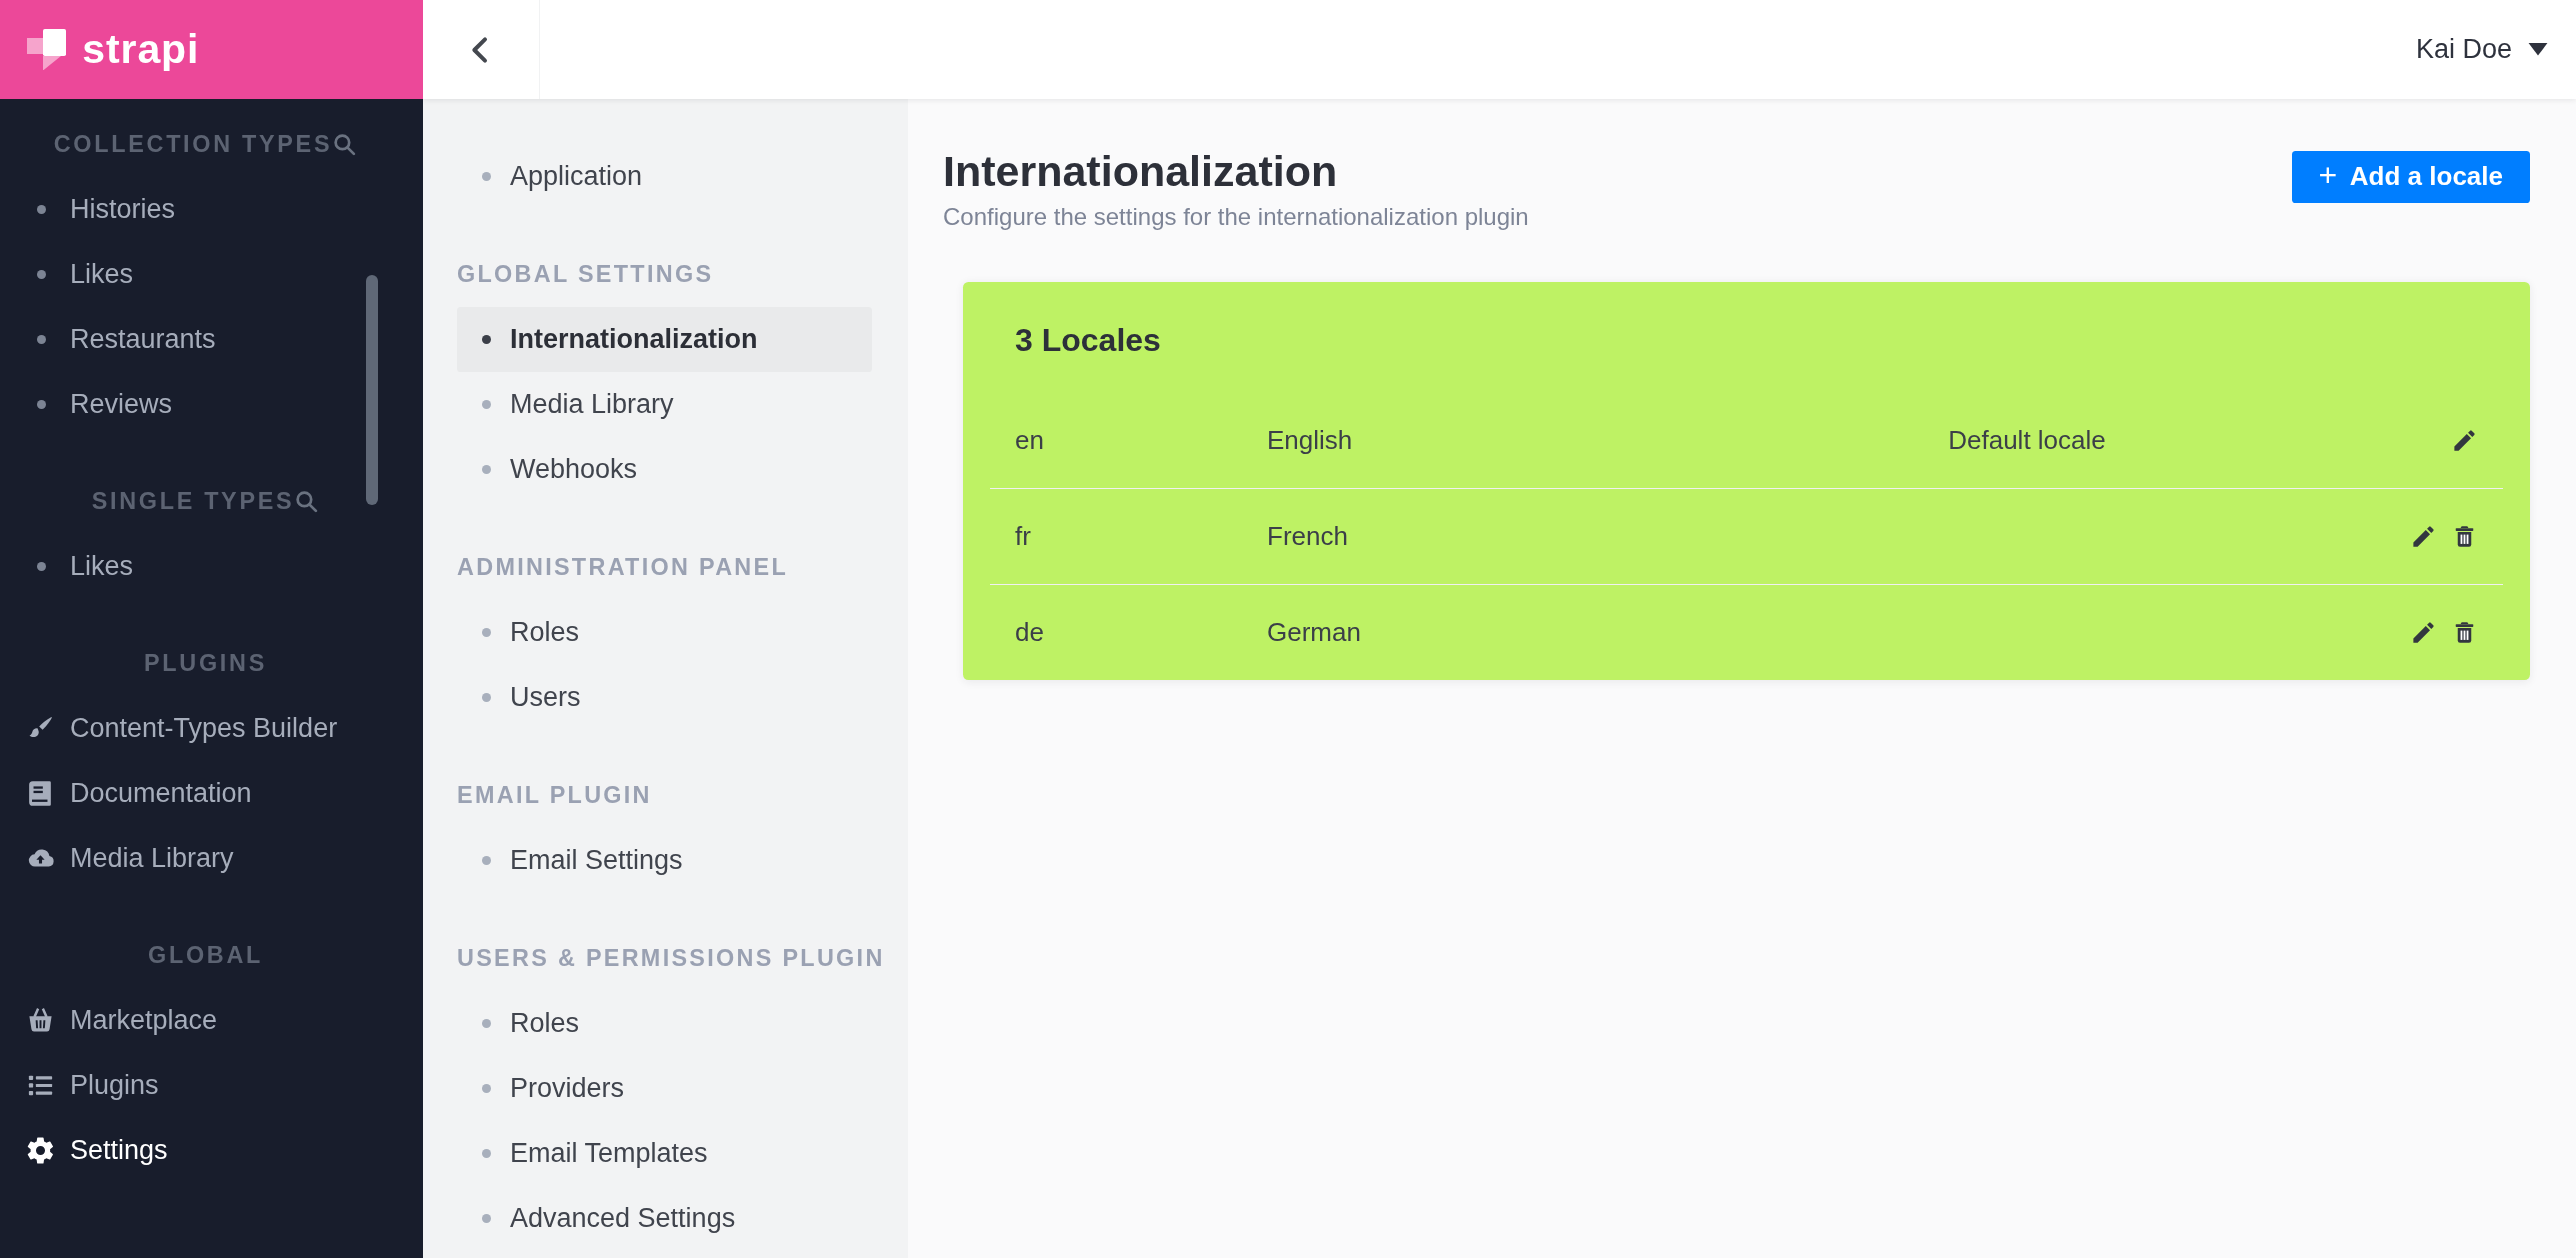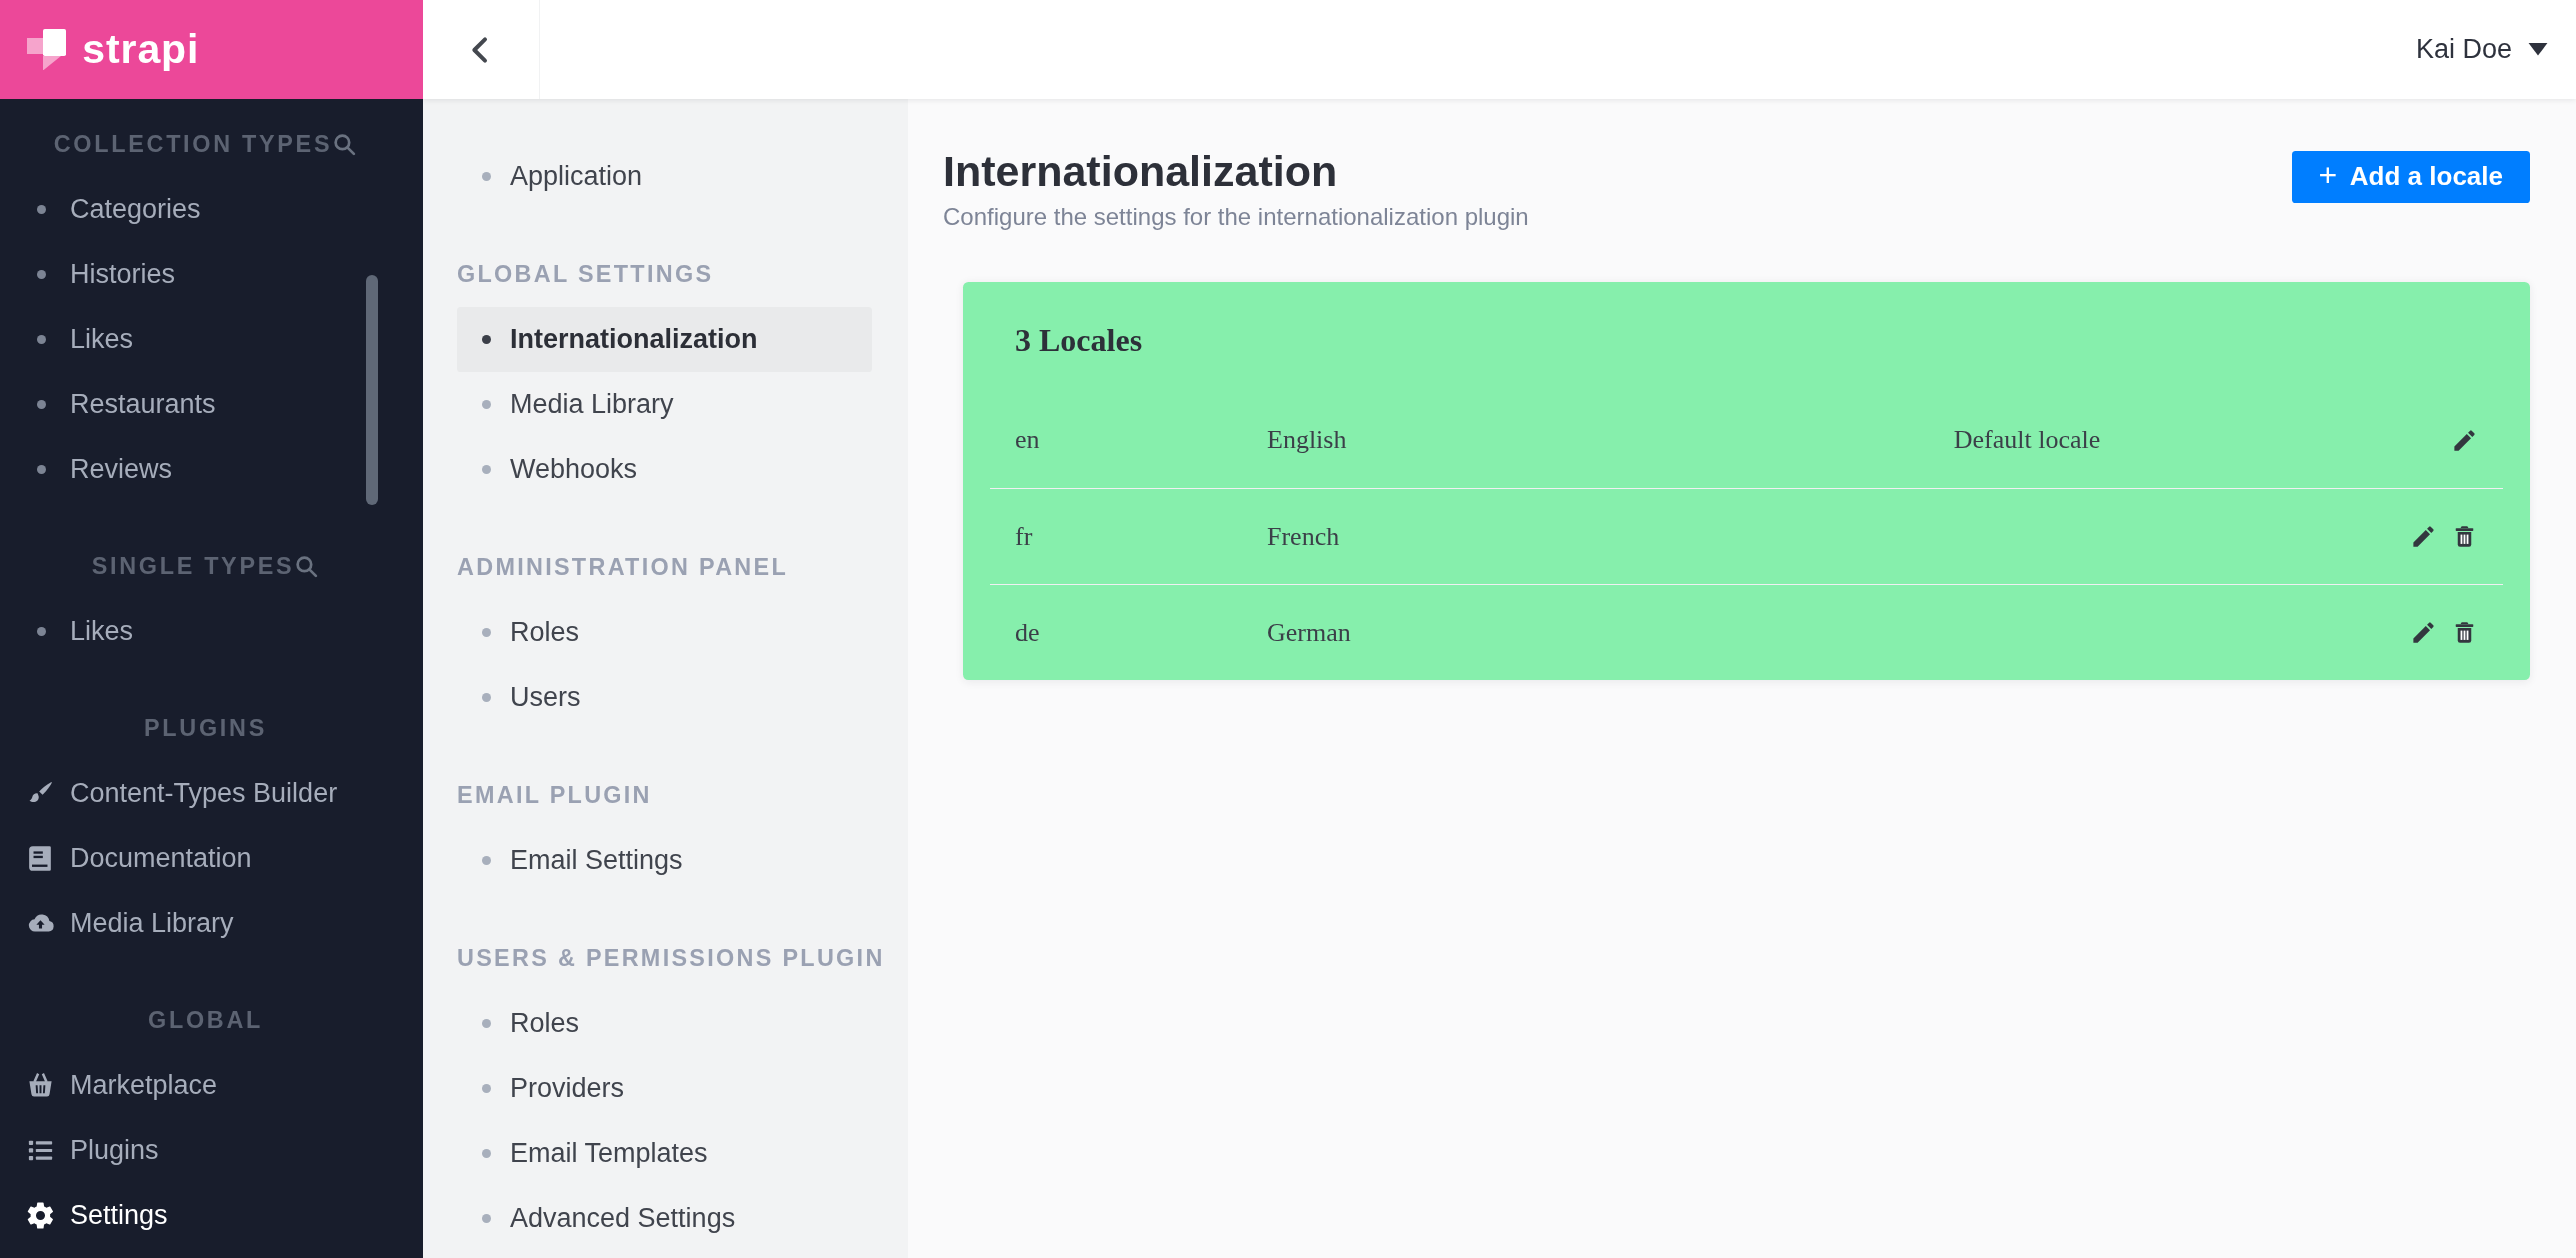--- a/index.html
+++ b/index.html
@@ -112,23 +112,22 @@
     background:#007eff; color:#fff; border:none; border-radius:3.6px;
     font-family:"Liberation Sans", sans-serif;
     font-size:26px; font-weight:bold;
     display:flex; align-items:center; justify-content:center; gap:12.6px;
     cursor:pointer;
   }
   .add-btn .plus { font-size:32px; font-weight:normal; line-height:1; margin-top:-2.7px; }
 
   .card {
     position:absolute; left:55px; top:183px; width:1567px; height:398px;
-    background:#86efac; border-radius:5.4px;
+    background:#bef264; border-radius:5.4px;
     box-shadow:0 1.8px 9px rgba(40,42,49,.08);
-    font-family:Liberation Serif, serif;
   }
   .card-title { padding:40px 52px 0 52px; font-size:32px; font-weight:bold; color:#2d3039; }
   .locale-rows { margin-top:33px; }
   .locale-row {
     height:96px; margin:0 27px; padding:0 25px;
     display:flex; align-items:center; font-size:26px; color:#3b3f48;
   }
   .locale-row + .locale-row { border-top:1.8px solid #f0f0f2; }
   .col-code { width:252px; }
   .col-name { width:336px; }
@@ -210,24 +209,20 @@
   </div>
 
   <nav class="nav">
     <div class="nav-section">
       <div class="nav-header">
         <span>COLLECTION TYPES</span>
         <svg class="search" viewBox="0 0 24 24">
             <use href="#i-search"></use>
           </svg>
       </div>
-      <div class="nav-item">
-          <span class="bullet"></span>
-          <span>Categories</span>
-        </div>
       <div class="nav-item">
           <span class="bullet"></span>
           <span>Histories</span>
         </div>
       <div class="nav-item">
           <span class="bullet"></span>
           <span>Likes</span>
         </div>
       <div class="nav-item">
           <span class="bullet"></span>

